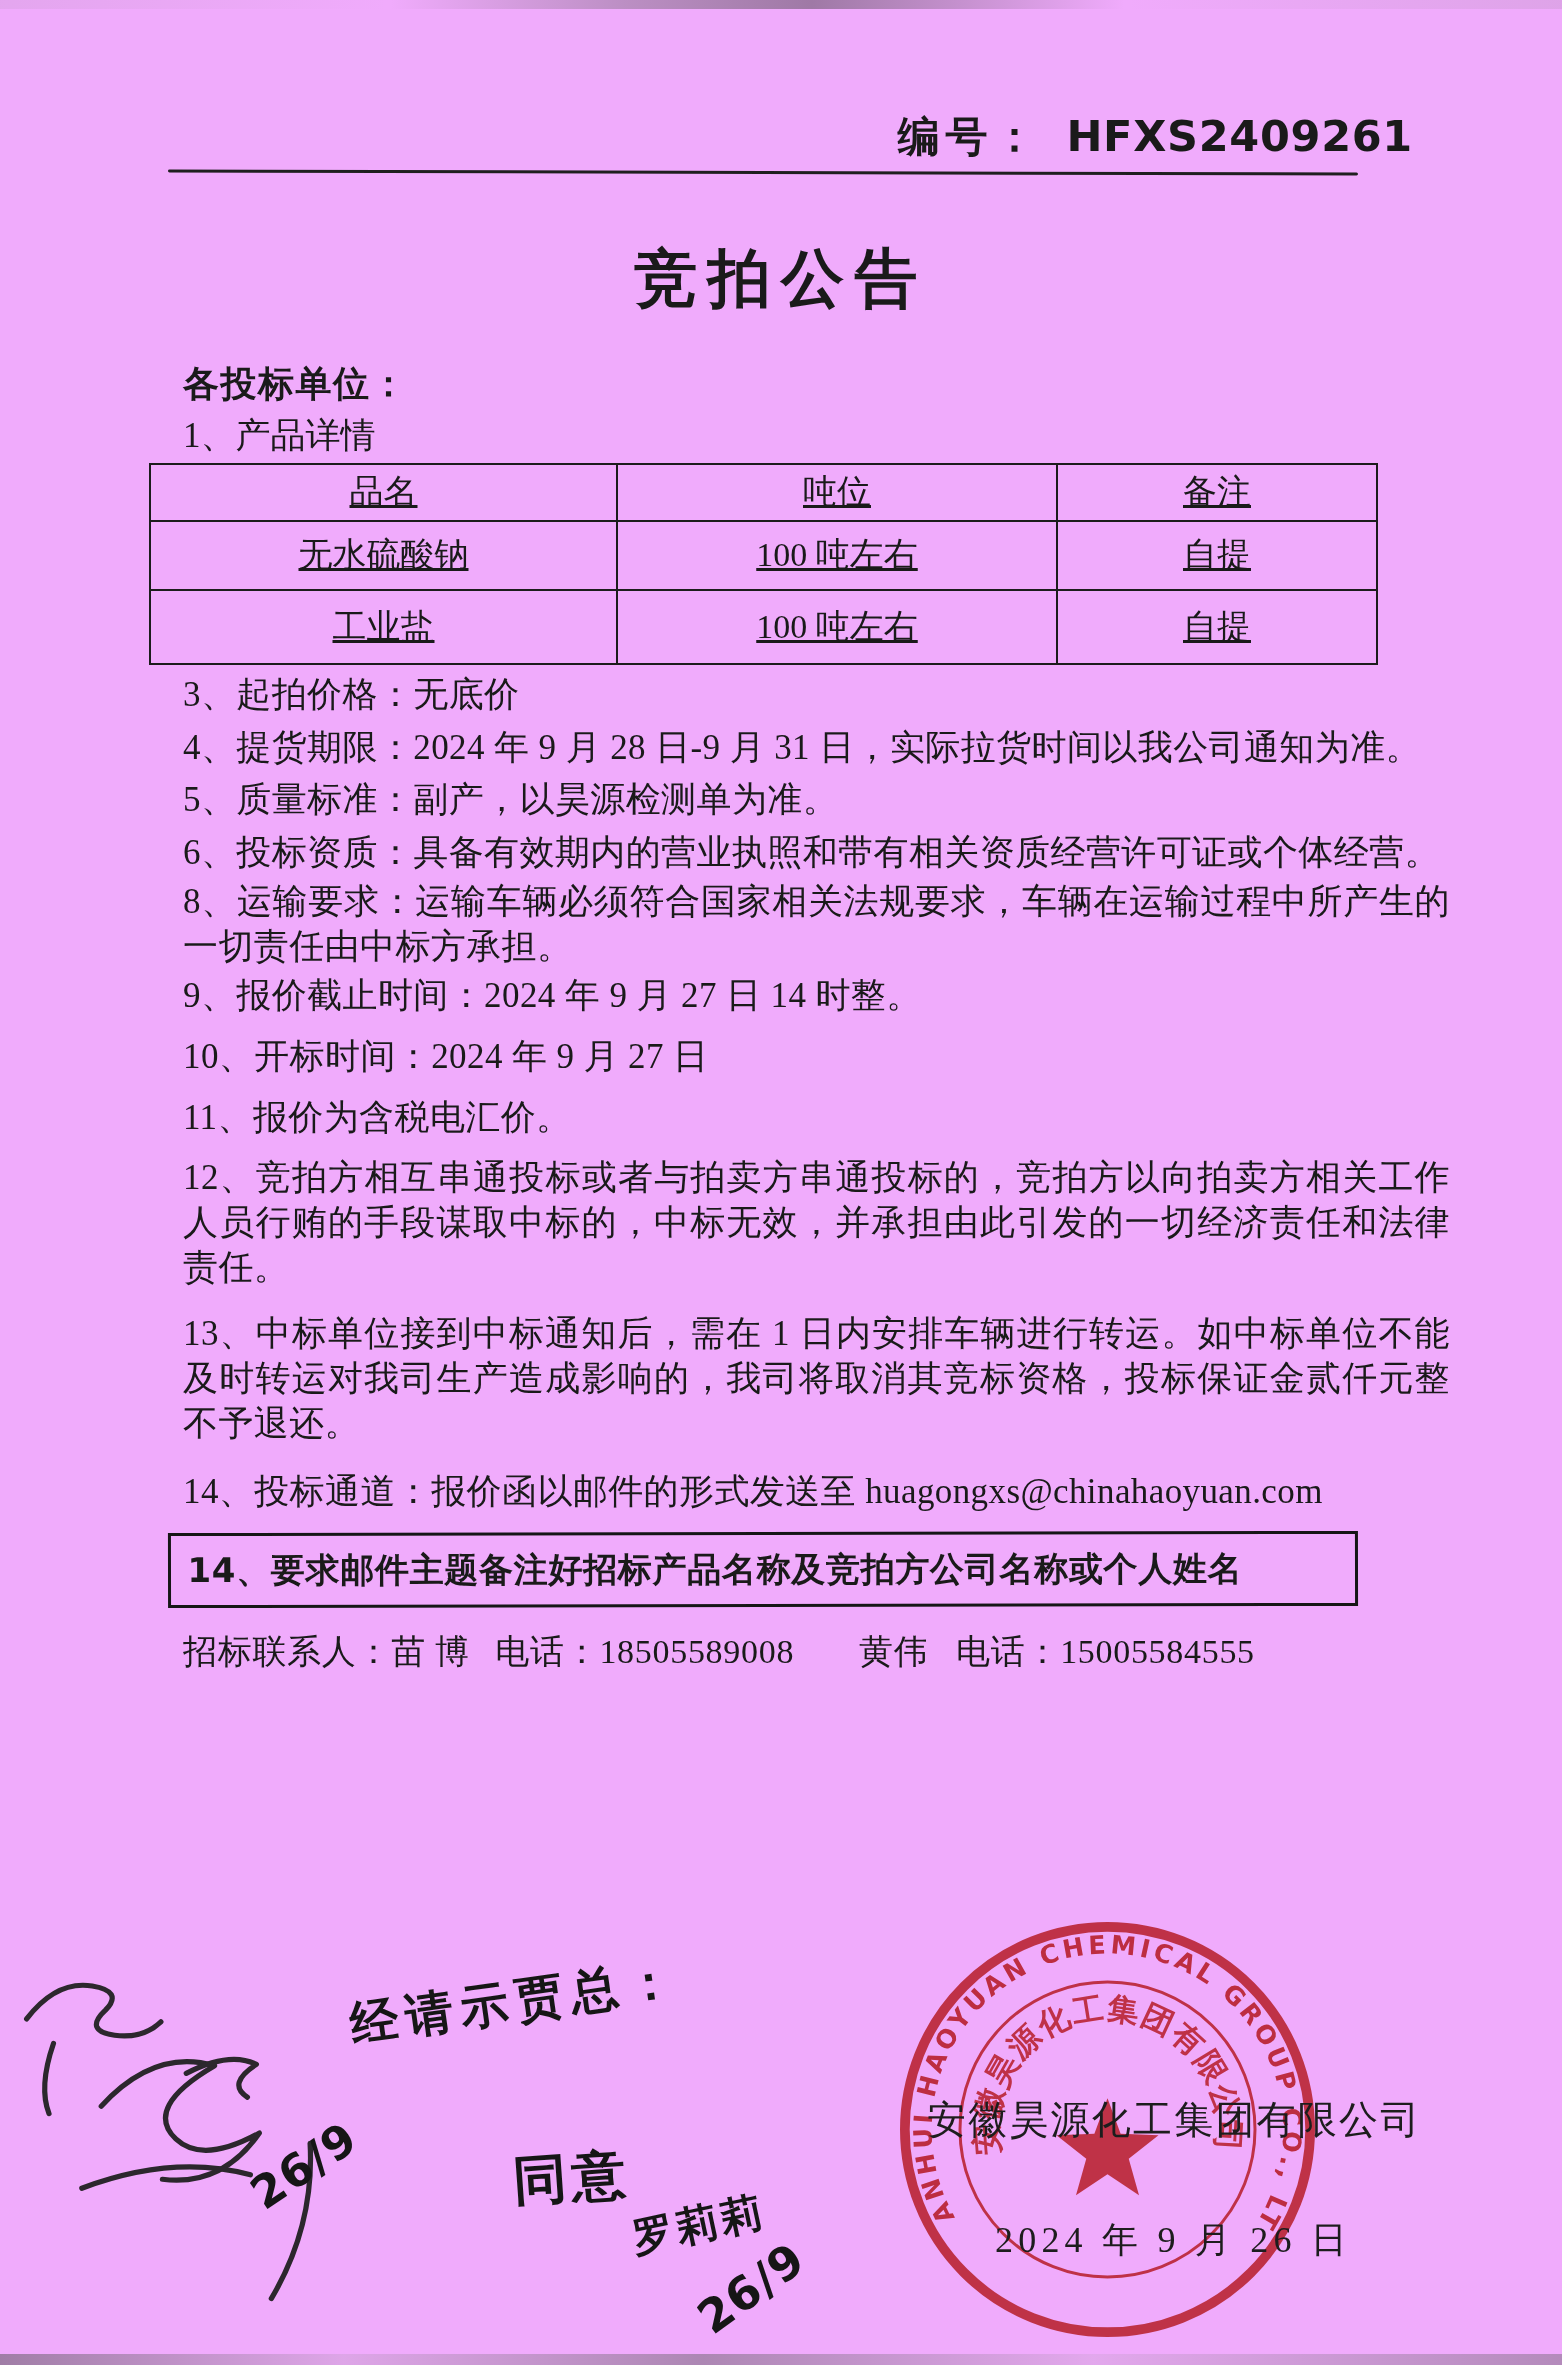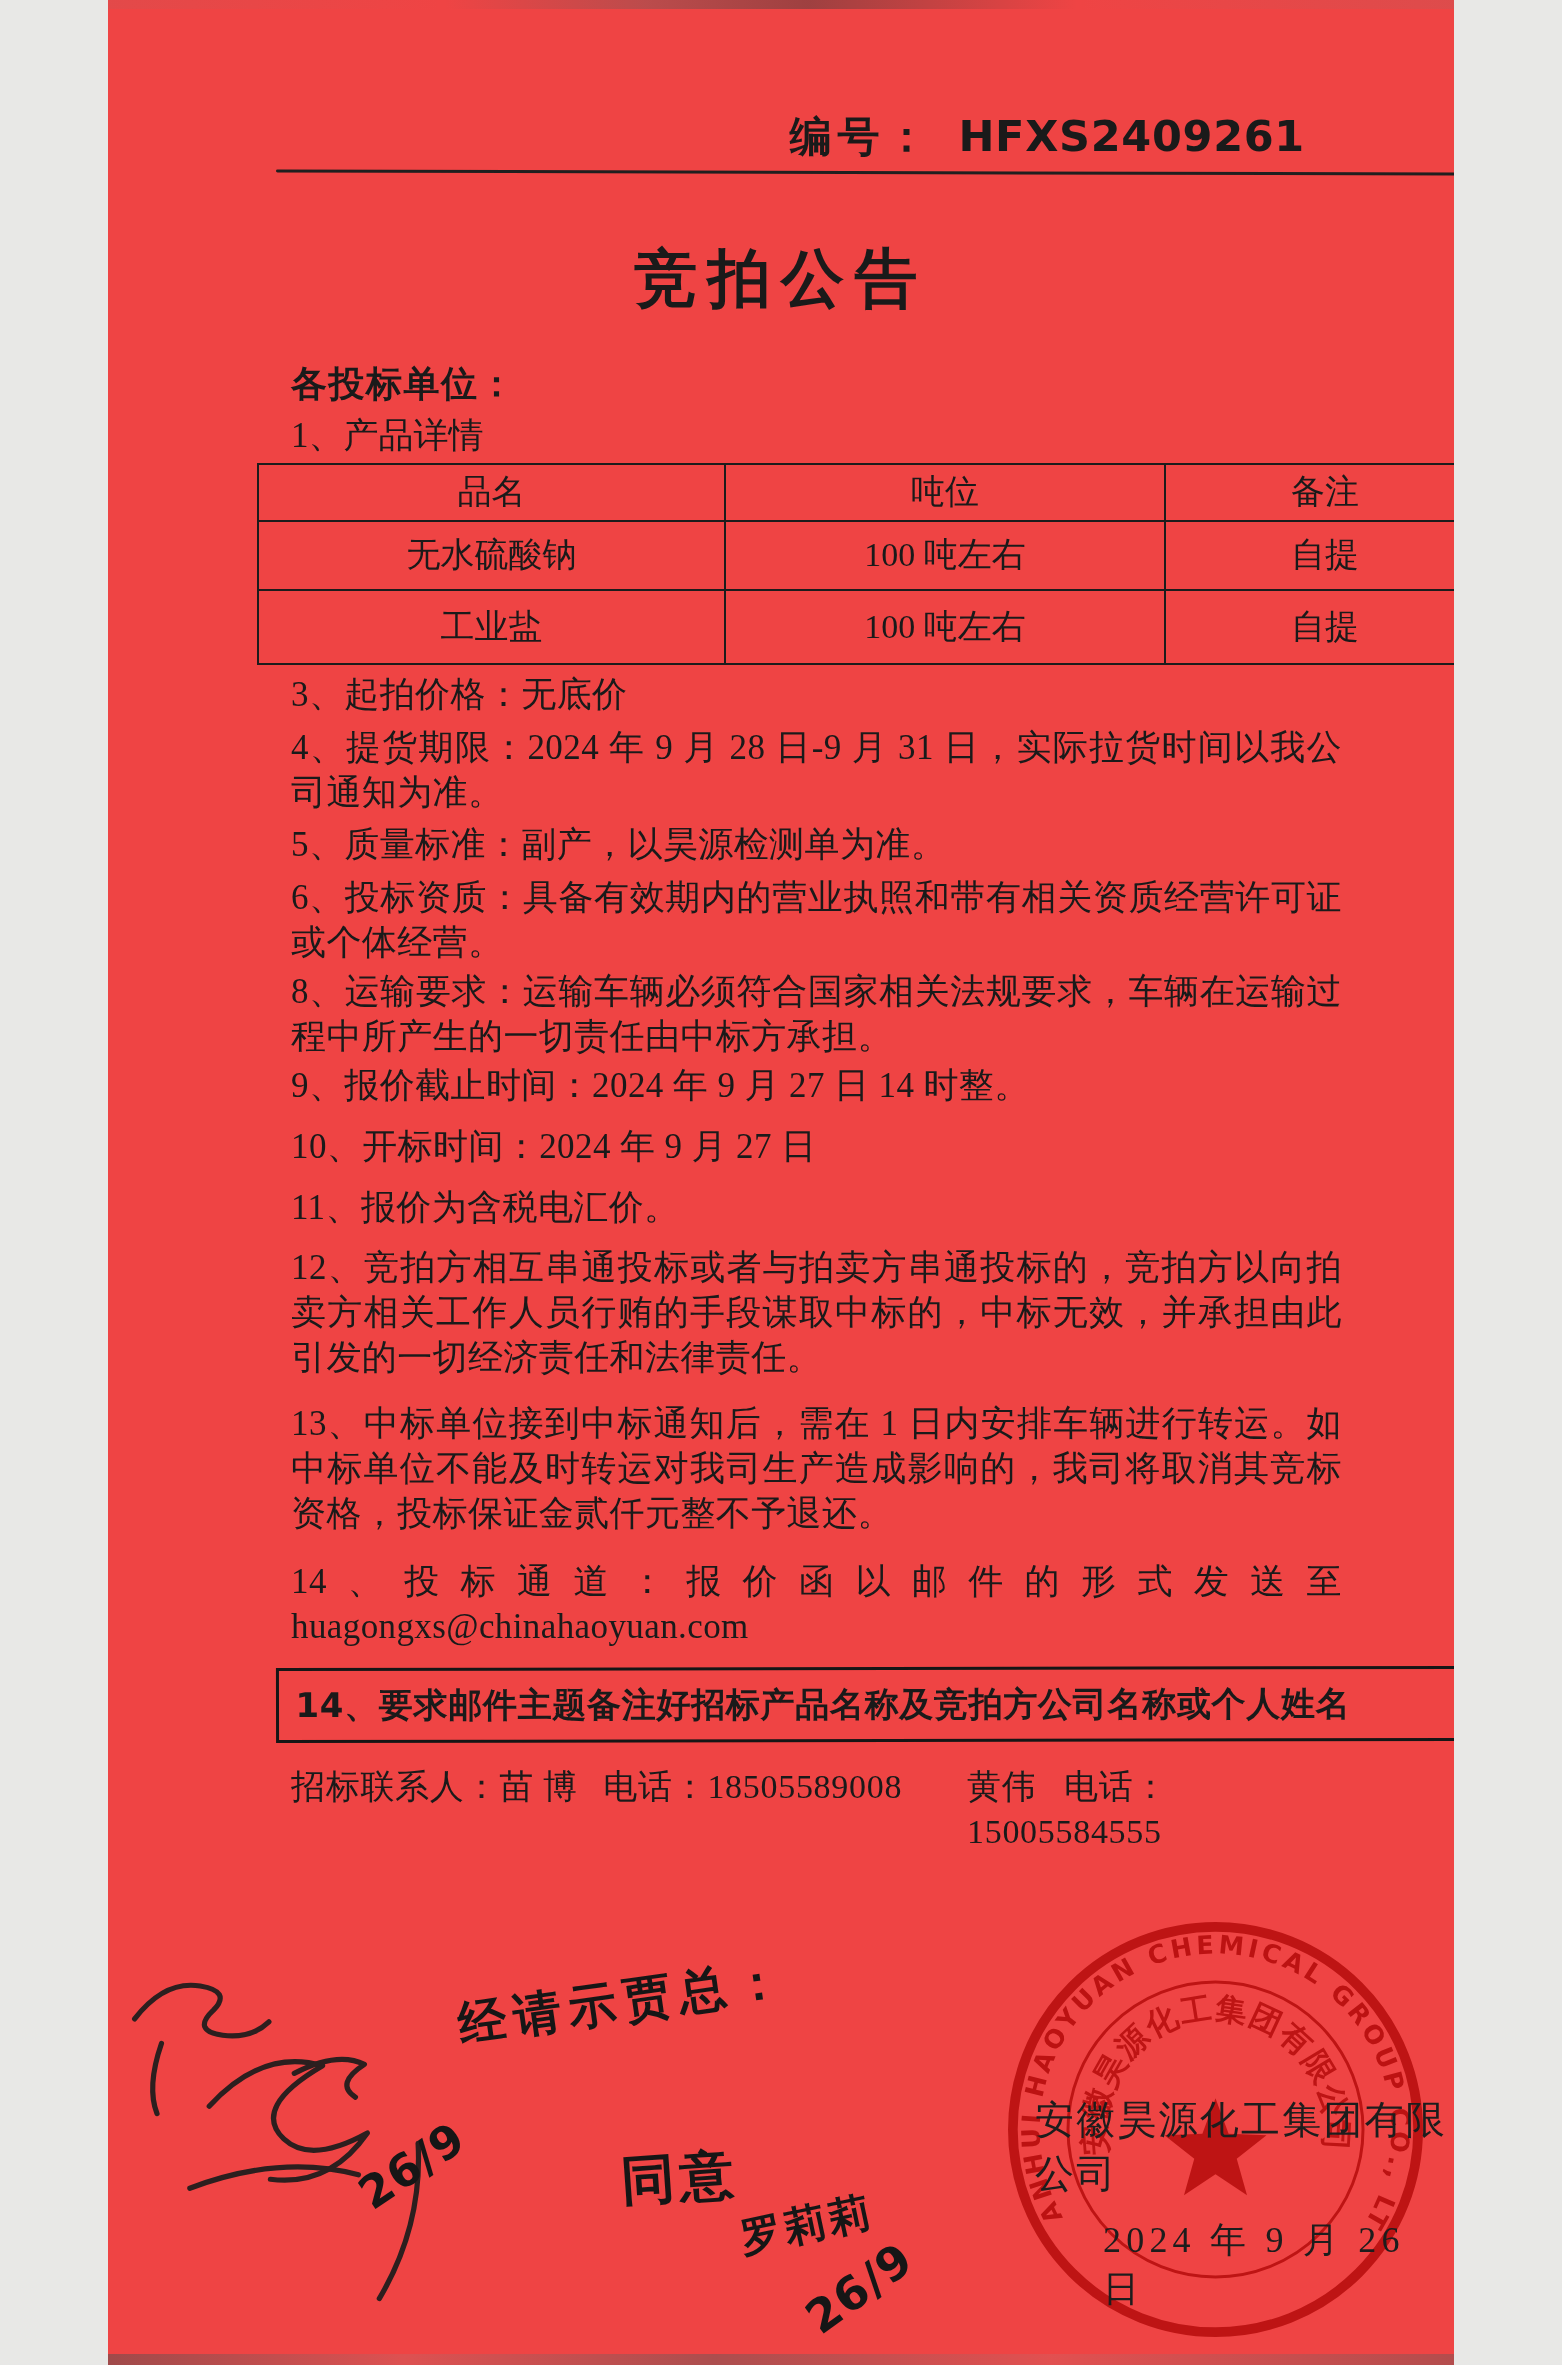--- a/index.html
+++ b/index.html
@@ -1,31 +1,31 @@
 <!DOCTYPE html>
 <html style="font-size:12px"><head>
 <meta charset="utf-8">
 <style>
   html,body{margin:0;padding:0;background:#e8e8e6;}
   .page{
-    position:relative;width:1346px;height:2366px;margin:0 auto;
-    background:#ef4444;overflow:hidden;color:#1a1a1a;
+    position:relative;width:1562px;height:2366px;margin:0 auto;
+    background:#f0abfc;overflow:hidden;color:#1a1a1a;
     font-family:"Liberation Serif","DejaVu Serif",serif;
   }
   .content{position:absolute;left:0;top:0;right:0;padding:108px 112px 0 183px;box-sizing:border-box;width:100%;}
   .ref-row{display:flex;justify-content:flex-end;align-items:baseline;gap:25px;padding-right:37px;line-height:56px;}
   .ref-label{font-size:42px;font-weight:700;letter-spacing:6px;}
   .ref-number{font-size:43px;font-weight:700;font-family:"DejaVu Sans","Liberation Sans",sans-serif;letter-spacing:0.7px;}
   .ref-underline{height:3px;background:#1f1f1f;width:1190px;margin:6px 0 0 -15px;border-radius:2.2px;transform:rotate(.15deg);}
   .doc-title{margin:64px -112px 0 -183px;text-align:center;font-size:63px;font-weight:700;letter-spacing:10.4px;line-height:82px;}
   .salutation{margin-top:42px;font-size:36px;font-weight:600;line-height:45px;letter-spacing:1.5px;}
   .intro{margin:33px 0 0 0;font-size:35px;line-height:45px;text-indent:70px;letter-spacing:0.7px;}
   .item1{margin:6px 0 0 0;font-size:35px;line-height:45px;}
   table.products{border-collapse:collapse;margin:4.5px 0 0 -34px;width:1227px;table-layout:fixed;}
-  table.products th,table.products td{border:2.2px solid #1c1c1c;text-align:center;font-weight:500;font-size:34px;padding:0;}
+  table.products th,table.products td{border:2.2px solid #1c1c1c;text-align:center;font-weight:500;font-size:34px;padding:0;text-decoration:underline;}
   table.products th{height:55px;}
   table.products tr.r1 td{height:67px;margin-left:48px;}
   table.products tr.r2 td{height:72px;}
   col.c1{width:467px}col.c2{width:440px}col.c3{width:320px}
   p.it{margin:7.5px 0 0 0;font-size:35px;line-height:45px;text-align:justify;letter-spacing:0.4px;}
   p.it.mt26{margin-top:19.4px}p.it.mt24{margin-top:4px}p.it.mt22{margin-top:16.4px}
   p.it.mt20{margin-top:15px}p.it.mt28{margin-top:21px}p.it.mt30{margin-top:22.4px}
   .note-box{margin:18px 0 0 -15px;width:1190px;box-sizing:border-box;border:3px solid #161616;padding:12px 7.5px 12px 16.4px;transform:rotate(-.1deg);}
   .note-box .txt{font-size:34px;font-weight:700;font-family:"DejaVu Sans","Liberation Sans",sans-serif;line-height:45px;letter-spacing:0.7px;}
   .contacts{position:relative;margin-top:22.4px;font-size:34px;line-height:45px;height:45px;}

